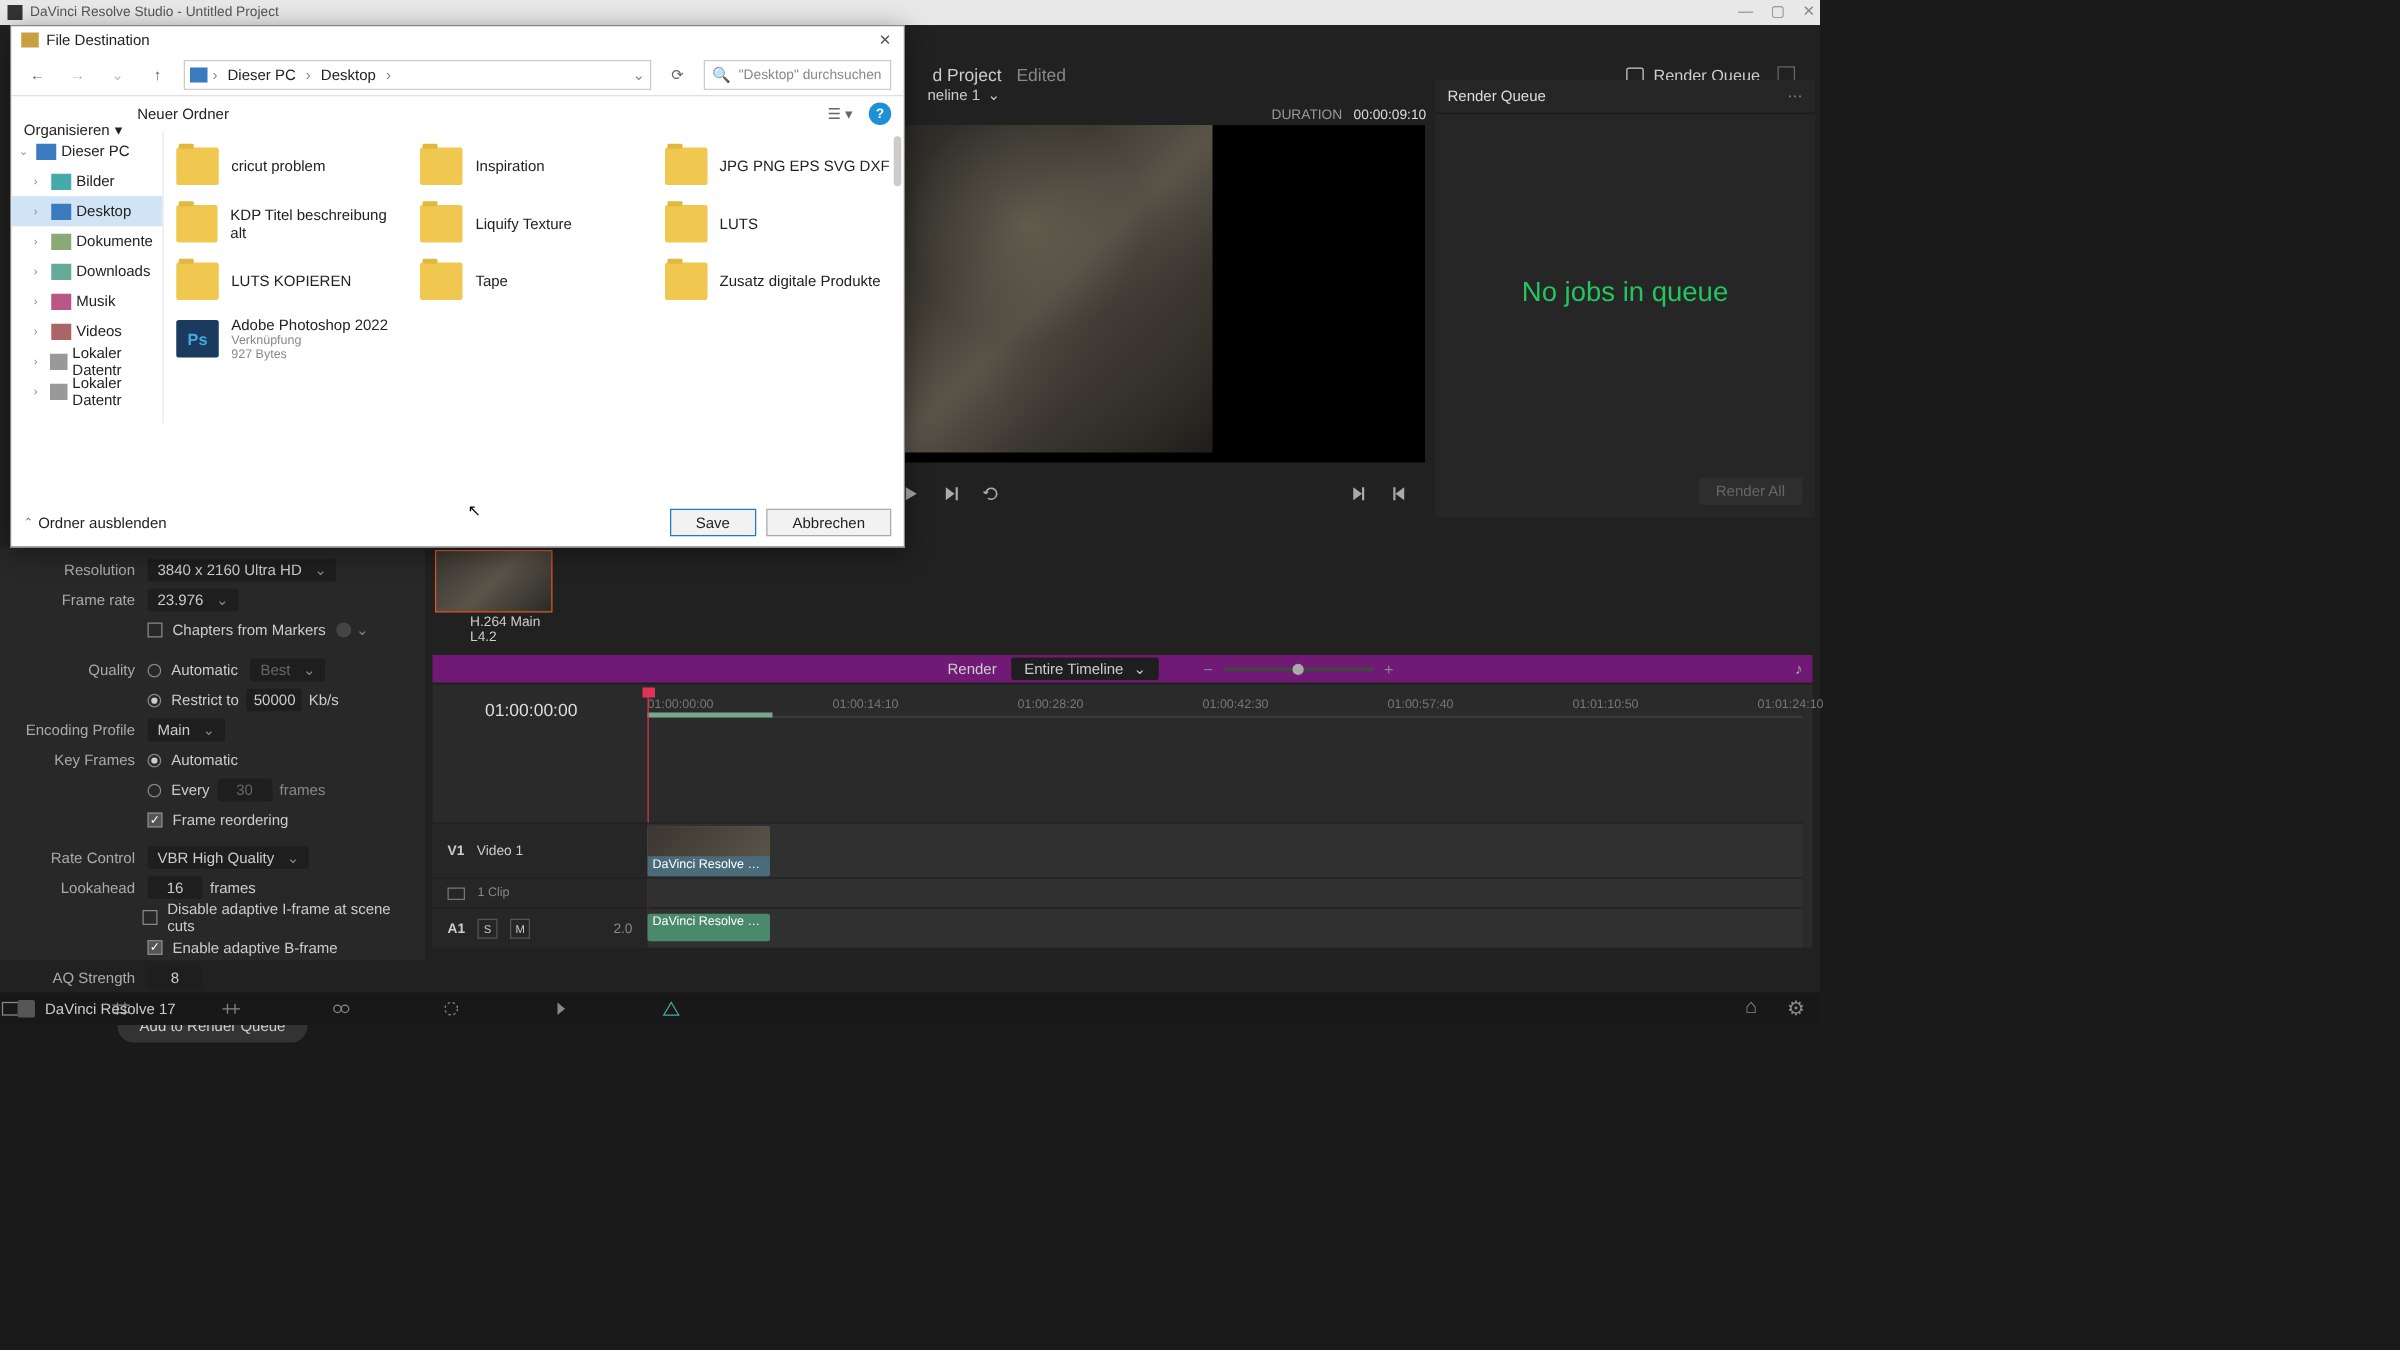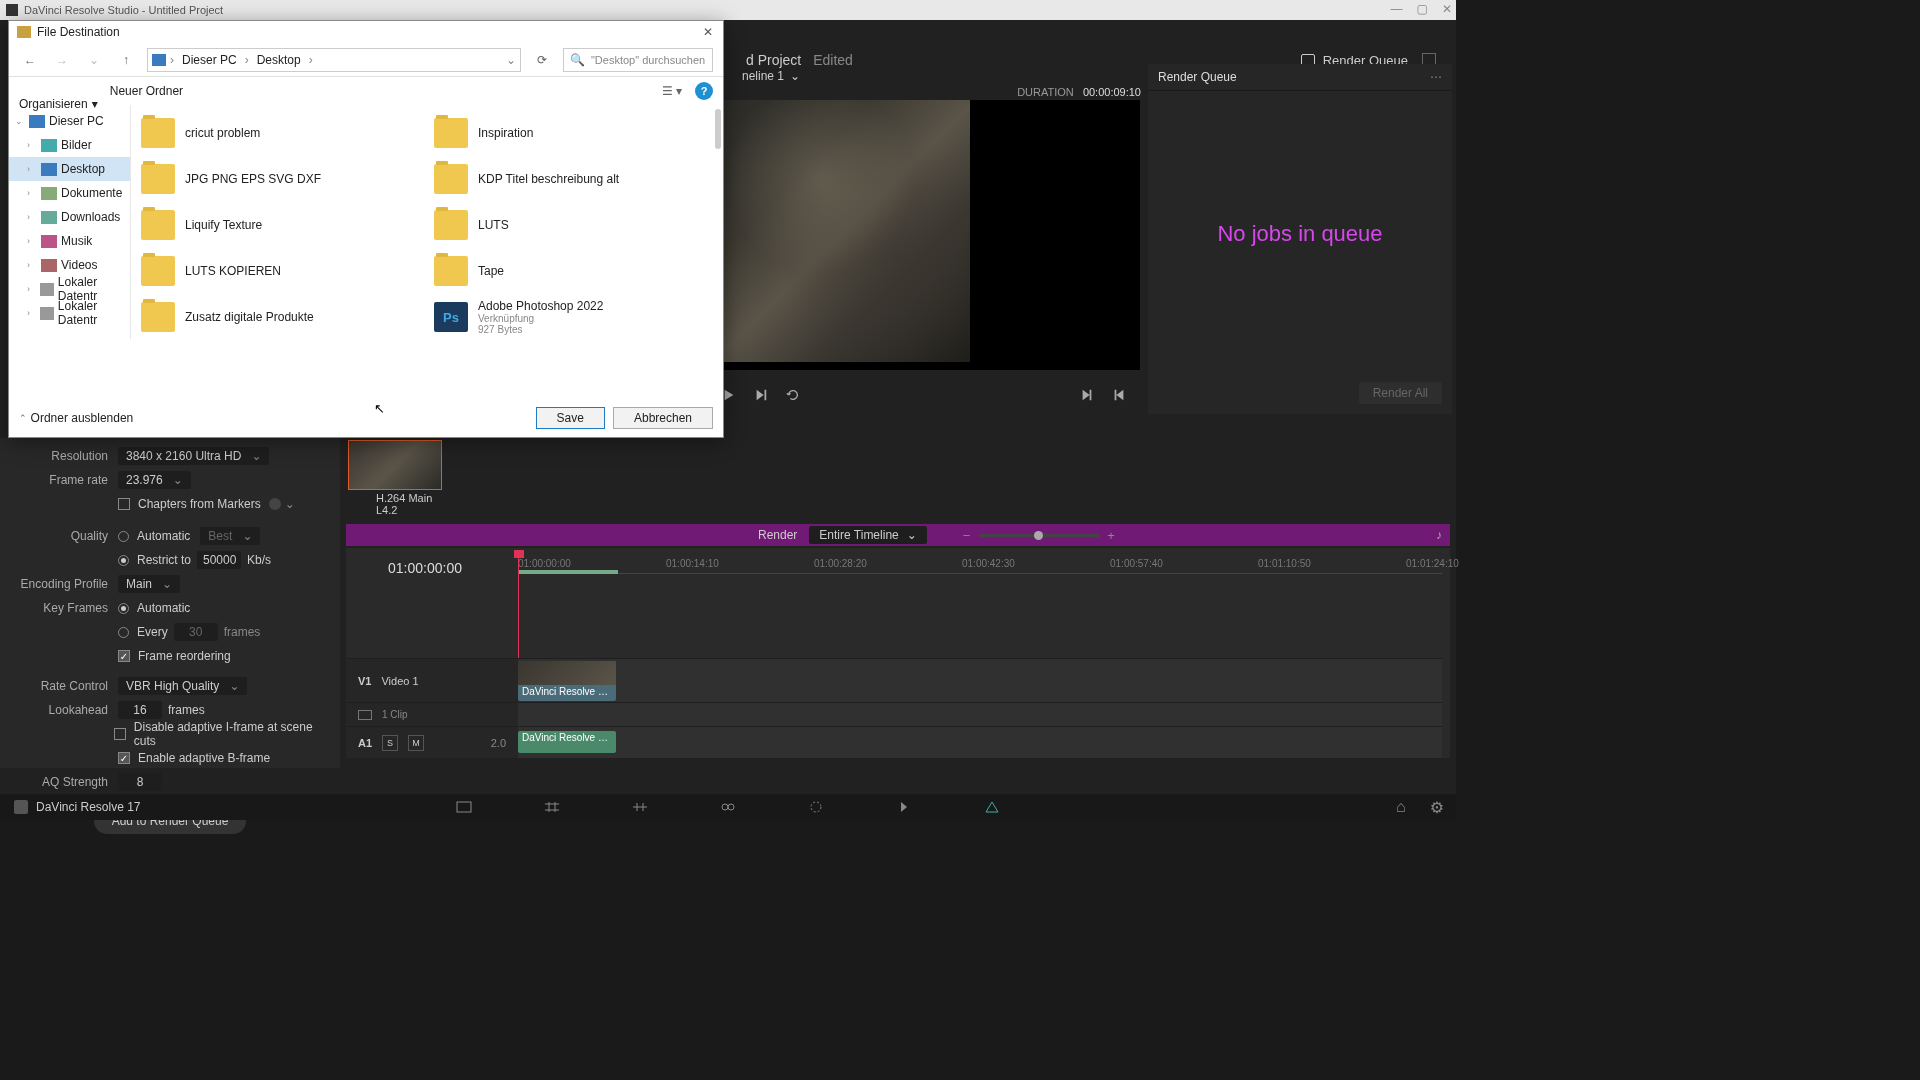--- a/index.html
+++ b/index.html
@@ -33,21 +33,21 @@
 .preview-img { position: absolute; top: 0; left: 180px; width: 250px; height: 262px; background: linear-gradient(135deg, #2a2a26 0%, #3d3a32 30%, #5a5448 50%, #3a3630 70%, #1f1e1a 100%); }
 .preview-img::after { content: ''; position: absolute; inset: 0; background: radial-gradient(circle at 40% 30%, rgba(140,130,110,0.4) 0%, transparent 40%), radial-gradient(circle at 70% 60%, rgba(60,55,48,0.6) 0%, transparent 50%); }
 .transport { position: absolute; top: 388px; left: 690px; display: flex; gap: 18px; align-items: center; color: #aaa; }
 .transport svg { width: 14px; height: 14px; fill: #aaa; cursor: pointer; }
 .transport-end { position: absolute; top: 388px; left: 1080px; display: flex; gap: 18px; }
 .transport-end svg { width: 14px; height: 14px; fill: #aaa; cursor: pointer; }
 
 
 .rq-panel { position: absolute; top: 64px; right: 4px; width: 304px; height: 350px; background: #262626; }
 .rq-panel-title { padding: 6px 10px; color: #ddd; font-size: 12px; border-bottom: 1px solid #1a1a1a; }
-.rq-empty { text-align: center; color: #d946ef; font-size: 22px; margin-top: 130px; }
+.rq-empty { text-align: center; color: #22c55e; font-size: 22px; margin-top: 130px; }
 .render-all-btn { position: absolute; bottom: 10px; right: 10px; padding: 4px 14px; background: #2e2e2e; color: #666; font-size: 12px; border-radius: 3px; }
 
 
 .settings-panel { position: absolute; top: 438px; left: 0; width: 340px; height: 330px; background: #282828; color: #ccc; font-size: 12px; padding: 6px 10px; }
 .sp-row { display: flex; align-items: center; height: 24px; }
 .sp-label { width: 108px; text-align: right; padding-right: 10px; color: #aaa; }
 .sp-select { background: #1e1e1e; padding: 2px 8px; border-radius: 2px; min-width: 100px; display: flex; align-items: center; justify-content: space-between; text-align: right; }
 .sp-select .chev { color: #888; margin-left: 10px; }
 .sp-check { width: 12px; height: 12px; border: 1px solid #888; margin-right: 8px; display: inline-flex; align-items: center; justify-content: center; font-size: 10px; color: #fff; background: transparent; }
 .sp-check.checked { background: #555; }
@@ -87,21 +87,21 @@
 .clip { position: absolute; top: 2px; left: 0; width: 98px; height: 40px; border-radius: 2px; }
 .clip.v { background: #4a6b7a; }
 .clip.v .cimg { height: 24px; background: linear-gradient(135deg,#3a3630,#5a5448); }
 .clip .clabel { font-size: 10px; color: #fff; padding: 1px 4px; text-overflow: ellipsis; overflow: hidden; white-space: nowrap; }
 .clip.a { background: #4a8a6a; height: 22px; top: 4px; }
 .track-row.sub { height: 24px; }
 .track-row.sub .track-head { font-size: 10px; color: #888; }
 .sm-btn { width: 16px; height: 16px; border: 1px solid #555; display: inline-flex; align-items: center; justify-content: center; font-size: 9px; }
 
 
-.page-tabs { position: absolute; top: 794px; left: 0; width: 1456px; height: 26px; background: #181818; display: flex; align-items: center; justify-content: center; gap: 70px; }
+.page-tabs { position: absolute; top: 794px; left: 0; width: 1456px; height: 26px; background: #181818; display: flex; align-items: center; justify-content: flex-start; gap: 70px; }
 .page-tabs .pt { width: 18px; height: 18px; display: flex; align-items: center; justify-content: center; color: #888; }
 .page-tabs .pt.active { color: #4aa; }
 .page-tabs .pt-right { position: absolute; right: 12px; display: flex; gap: 24px; color: #888; }
 .page-tabs .app-name { position: absolute; left: 14px; color: #ccc; font-size: 12px; display: flex; align-items: center; gap: 8px; }
 .page-tabs .app-name .ic { width: 14px; height: 14px; background: #555; border-radius: 2px; }
 
 
 .file-dialog { position: absolute; top: 20px; left: 8px; width: 716px; height: 418px; background: #fff; border: 1px solid #888; box-shadow: 0 4px 20px rgba(0,0,0,0.4); font-size: 12px; color: #222; }
 .fd-title { height: 22px; display: flex; align-items: center; padding: 0 8px; position: relative; }
 .fd-title .fic { width: 14px; height: 12px; background: #c8a040; margin-right: 6px; }
@@ -134,21 +134,21 @@
 .ic-pc { background: #3a7bbf; }
 .ic-img { background: #4aa; }
 .ic-desk { background: #3a7bbf; }
 .ic-doc { background: #8a7; }
 .ic-down { background: #6a9; }
 .ic-mus { background: #b58; }
 .ic-vid { background: #a66; }
 .ic-disk { background: #999; }
 
 .fd-files { flex: 1; padding: 6px 8px; overflow: hidden; position: relative; }
-.file-grid { display: grid; grid-template-columns: 1fr 1fr; gap: 2px 10px; }
+.file-grid { display: grid; grid-template-columns: 1fr 1fr 1fr; gap: 2px 10px; }
 .file-item { display: flex; align-items: center; height: 44px; gap: 10px; padding: 2px; cursor: pointer; }
 .file-item .fic { width: 34px; height: 30px; background: #f0c850; border-radius: 2px; position: relative; }
 .file-item .fic.folder::before { content:''; position:absolute; top:-3px; left:2px; width:12px; height:4px; background:#e0b840; border-radius:1px; }
 .file-item .fic.ps { background: #1a3a5e; color:#4ad; display:flex; align-items:center; justify-content:center; font-weight:bold; font-size:13px; }
 .file-item .ftxt { display: flex; flex-direction: column; }
 .file-item .fname { font-size: 12px; }
 .file-item .fmeta { font-size: 10px; color: #888; }
 .file-scroll { position: absolute; top: 4px; right: 2px; width: 6px; height: 40px; background: #ccc; border-radius: 3px; }
 
 .fd-inputs { padding: 4px 12px; }

